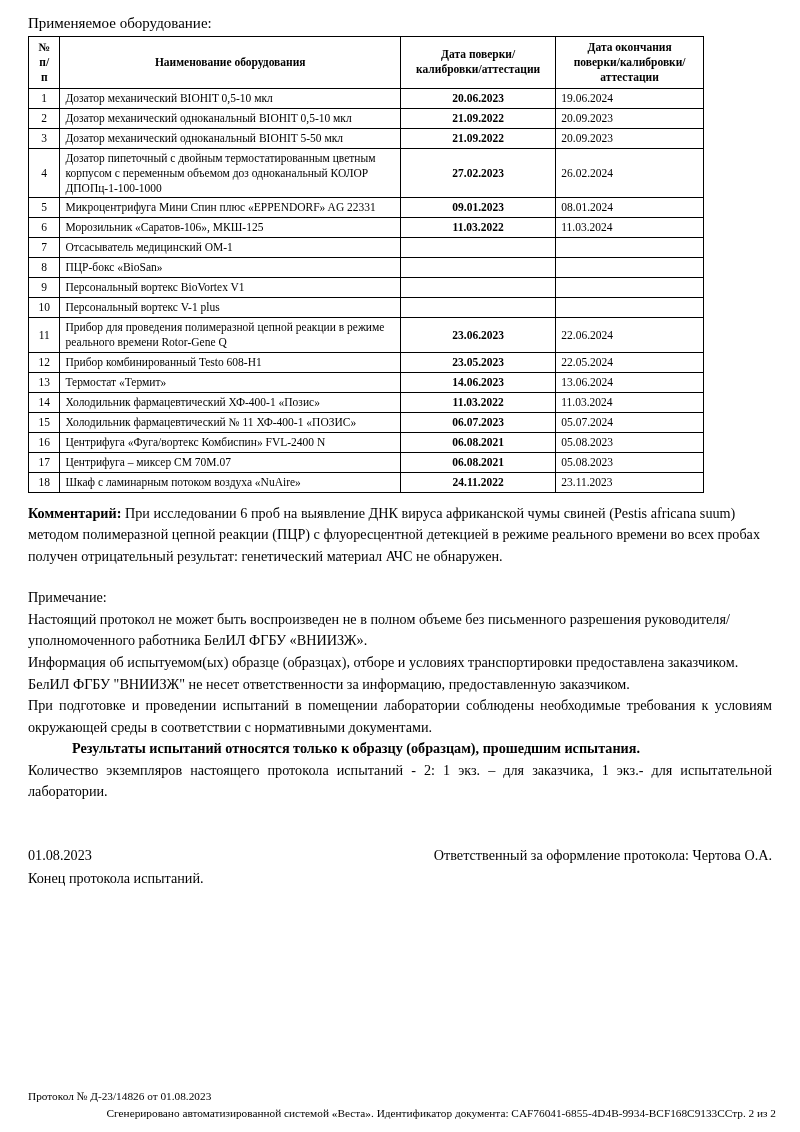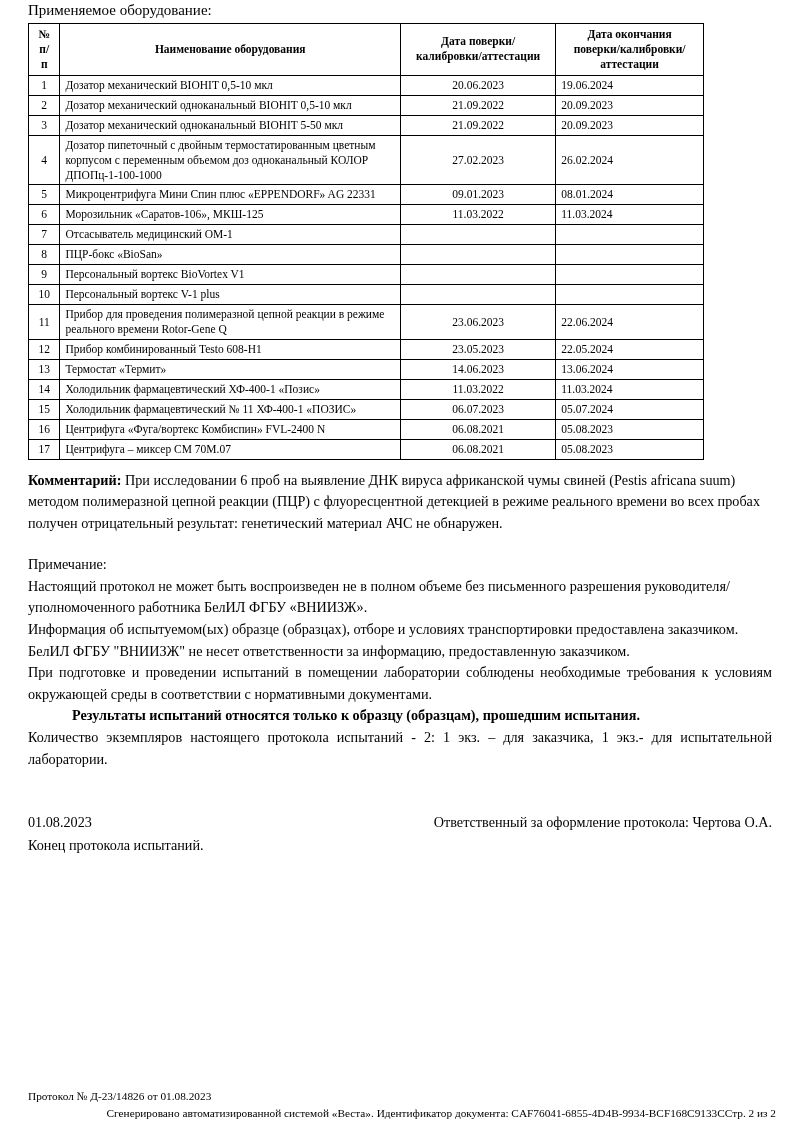--- a/index.html
+++ b/index.html
@@ -4,38 +4,38 @@
 <style>
   * { margin: 0; padding: 0; box-sizing: border-box; }
   html, body { background: #ffffff; }
   body {
     width: 800px; height: 1132px;
     position: relative;
     font-family: "Liberation Serif", serif;
     color: #000;
     overflow: hidden;
   }
-  .page { padding: 2px 28px 0 28px; position: relative; height: 100%; }
+  .page { padding: 15px 28px 0 28px; position: relative; height: 100%; }
   .section-title { font-size: 15px; margin-bottom: 4px; }
   table.equip {
     border-collapse: collapse;
     width: 676px;
     font-size: 11.5px;
     line-height: 1.3;
   }
   table.equip th, table.equip td {
     border: 1px solid #000;
     padding: 2px 5px;
     vertical-align: middle;
   }
   table.equip th { font-weight: bold; text-align: center; padding: 3px 8px; }
   td.c-num { width: 32px; text-align: center; }
   th.c-num { width: 32px; }
   th.c-name, td.c-name { width: 383px; text-align: left; }
-  th.c-date, td.c-date { width: 169px; text-align: center; }
+  th.c-date, td.c-date { width: 169px; text-align: center; font-weight: bold; }
   th.c-dend, td.c-dend { width: 160px; text-align: left; }
   .body-text { font-size: 14.2px; line-height: 1.52; }
   .comment { margin-top: 10px; }
   .comment .lbl { font-weight: bold; }
   .notes { margin-top: 20px; }
   .note-p { }
   .just { text-align: justify; }
   .bold { font-weight: bold; margin-left: 44px; }
   .signoff {
     margin-top: 44px;
@@ -182,20 +182,26 @@
           <td class="c-dend">05.08.2023</td>
         </tr>
 
         <tr>
           <td class="c-num">17</td>
           <td class="c-name">Центрифуга – миксер СМ 70М.07</td>
           <td class="c-date">06.08.2021</td>
           <td class="c-dend">05.08.2023</td>
         </tr>
 
+        <tr>
+          <td class="c-num">18</td>
+          <td class="c-name">Шкаф с ламинарным потоком воздуха «NuAire»</td>
+          <td class="c-date">24.11.2022</td>
+          <td class="c-dend">23.11.2023</td>
+        </tr>
       </tbody>
   </table>
 
   <div class="body-text comment"><span class="lbl">Комментарий:</span><span> При исследовании 6 проб на выявление ДНК вируса африканской чумы свиней (Pestis africana suum) методом полимеразной цепной реакции (ПЦР) с флуоресцентной детекцией в режиме реального времени во всех пробах получен отрицательный результат: генетический материал АЧС не обнаружен.</span></div>
 
   <div class="body-text notes">
     <div class="note-p">Примечание:</div>
     <div class="note-p">Настоящий протокол не может быть воспроизведен не в полном объеме без письменного разрешения руководителя/уполномоченного работника БелИЛ ФГБУ «ВНИИЗЖ».</div>
     <div class="note-p">Информация об испытуемом(ых) образце (образцах), отборе и условиях транспортировки предоставлена заказчиком.</div>
     <div class="note-p">БелИЛ ФГБУ "ВНИИЗЖ" не несет ответственности за информацию, предоставленную заказчиком.</div>

